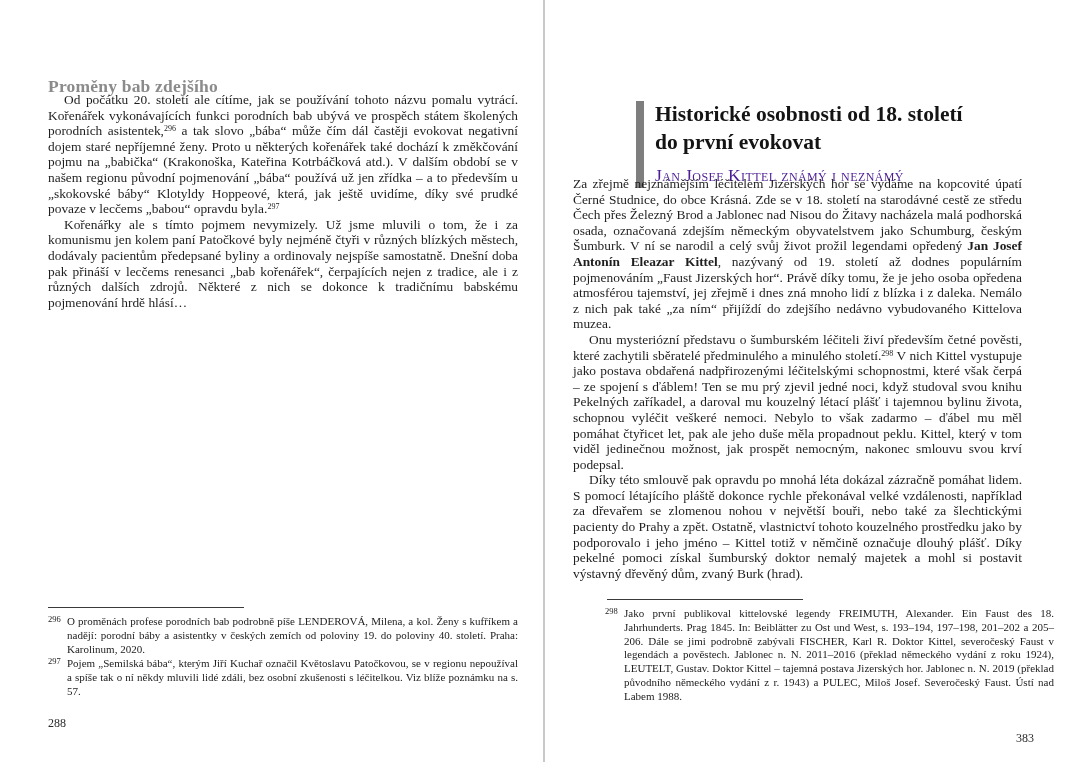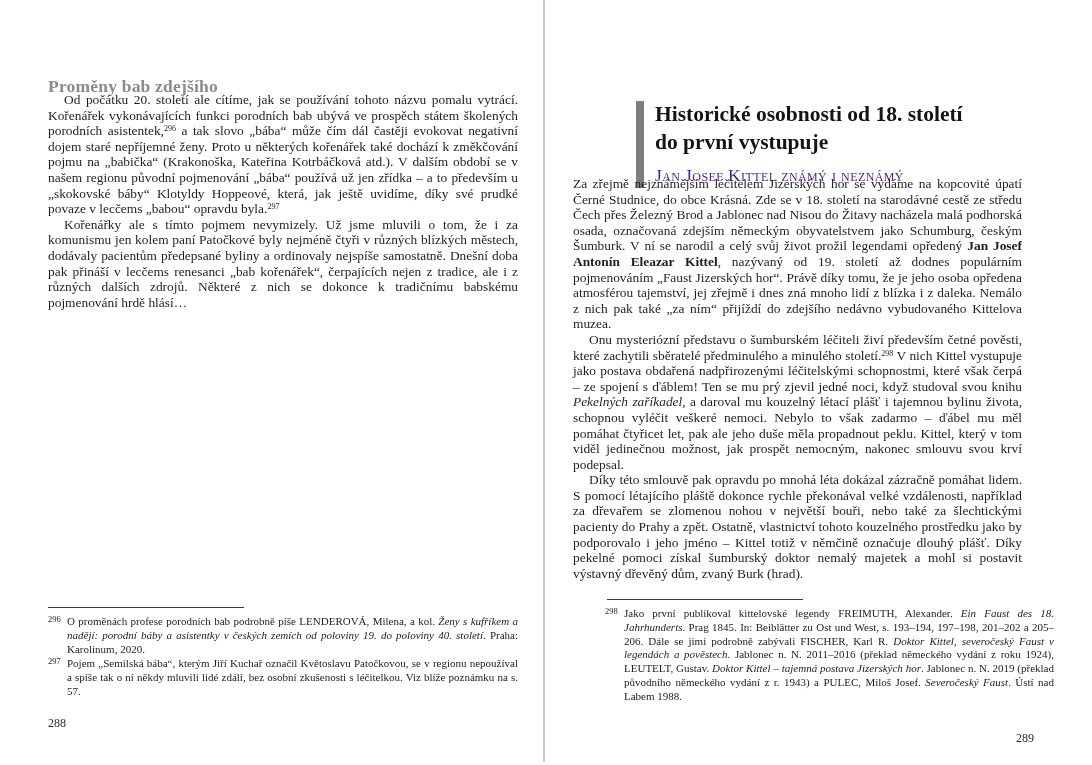--- a/index.html
+++ b/index.html
@@ -33,21 +33,21 @@
   
   .fn-rule{height:0;border-top:1.2px solid #3a3a3a;}
   .rule-left{left:48px;top:607px;width:196px;}
   .rule-right{left:607px;top:599px;width:196px;}
   .footnotes{font-size:11px;line-height:13.8px;color:#222;text-align:justify;}
   .fn-left{left:48px;top:615px;width:470px;}
   .fn-right{left:605px;top:607px;width:449px;}
   .footnote{position:relative;padding-left:19px;margin-bottom:1px;}
   .fn-num{position:absolute;left:0;top:-2px;font-size:8.5px;color:#222;}
   .seg-b{font-weight:700;}
-  .seg-i{font-style:italic;margin-top:12px;}
+  .seg-i{margin-top:12px;}
   sup{font-size:8px;vertical-align:baseline;position:relative;top:-4px;line-height:0;}
   
   .pageno{font-size:12px;color:#2a2a2a;}
   .pageno-left{left:48px;top:716px;}
   .pageno-right{left:1016px;top:731px;}
 </style>
 </head>
 <body>
 
 <div>
@@ -74,36 +74,36 @@
     </div>
   </div>
 
   <div class="abs pageno pageno-left">288</div>
 
   <div class="abs chapter">
     <div class="chapter-bar"></div>
     <div>
       <h1 class="chapter-title">
         <div>Historické osobnosti od 18. století</div>
-        <div>do první vystupuje</div>
+        <div>do první evokovat</div>
       </h1>
       <h3 class="chapter-sub">Jan Josef Kittel známý i neznámý</h3>
     </div>
   </div>
 
   <div class="abs body-col right-body">
     <p><span>Za zřejmě nejznámějším léčitelem Jizerských hor se vydáme na kopcovité úpatí Černé Studnice, do obce Krásná. Zde se v 18. století na starodávné cestě ze středu Čech přes Železný Brod a Jablonec nad Nisou do Žitavy nacházela malá podhorská osada, označovaná zdejším německým obyvatelstvem jako Schumburg, českým Šumburk. V ní se narodil a celý svůj život prožil legendami opředený </span><span class="seg-b">Jan Josef Antonín Eleazar Kittel</span><span>, nazývaný od 19. století až dodnes populárním pojmenováním „Faust Jizerských hor“. Právě díky tomu, že je jeho osoba opředena atmosférou tajemství, jej zřejmě i dnes zná mnoho lidí z blízka i z daleka. Nemálo z nich pak také „za ním“ přijíždí do zdejšího nedávno vybudovaného Kittelova muzea.</span></p>
     <p class="indent"><span>Onu mysteriózní představu o šumburském léčiteli živí především četné pověsti, které zachytili sběratelé předminulého a minulého století.</span><sup>298</sup><span> V nich Kittel vystupuje jako postava obdařená nadpřirozenými léčitelskými schopnostmi, které však čerpá – ze spojení s ďáblem! Ten se mu prý zjevil jedné noci, když studoval svou knihu </span><span class="seg-i">Pekelných zaříkadel,</span><span> a daroval mu kouzelný létací plášť i tajemnou bylinu života, schopnou vyléčit veškeré nemoci. Nebylo to však zadarmo – ďábel mu měl pomáhat čtyřicet let, pak ale jeho duše měla propadnout peklu. Kittel, který v tom viděl jedinečnou možnost, jak prospět nemocným, nakonec smlouvu svou krví podepsal.</span></p>
     <p class="indent"><span>Díky této smlouvě pak opravdu po mnohá léta dokázal zázračně pomáhat lidem. S pomocí létajícího pláště dokonce rychle překonával velké vzdálenosti, například za dřevařem se zlomenou nohou v největší bouři, nebo také za šlechtickými pacienty do Prahy a zpět. Ostatně, vlastnictví tohoto kouzelného prostředku jako by podporovalo i jeho jméno – Kittel totiž v němčině označuje dlouhý plášť. Díky pekelné pomoci získal šumburský doktor nemalý majetek a mohl si postavit výstavný dřevěný dům, zvaný Burk (hrad).</span></p>
   </div>
 
   <div class="abs fn-rule rule-right"></div>
 
   <div class="abs footnotes fn-right">
     <div class="footnote">
       <span class="fn-num">298</span>
       <span><span>Jako první publikoval kittelovské legendy FREIMUTH, Alexander. </span><span class="seg-i">Ein Faust des 18. Jahrhunderts</span><span>. Prag 1845. In: Beiblätter zu Ost und West, s. 193–194, 197–198, 201–202 a 205–206. Dále se jimi podrobně zabývali FISCHER, Karl R. </span><span class="seg-i">Doktor Kittel, severočeský Faust v legendách a pověstech</span><span>. Jablonec n. N. 2011–2016 (překlad německého vydání z roku 1924), LEUTELT, Gustav. </span><span class="seg-i">Doktor Kittel – tajemná postava Jizerských hor</span><span>. Jablonec n. N. 2019 (překlad původního německého vydání z r. 1943) a PULEC, Miloš Josef. </span><span class="seg-i">Severočeský Faust</span><span>. Ústí nad Labem 1988.</span></span>
     </div>
   </div>
 
-  <div class="abs pageno pageno-right">289</div>
+  <div class="abs pageno pageno-right">383</div>
 
 </div>
 
 </body></html>

